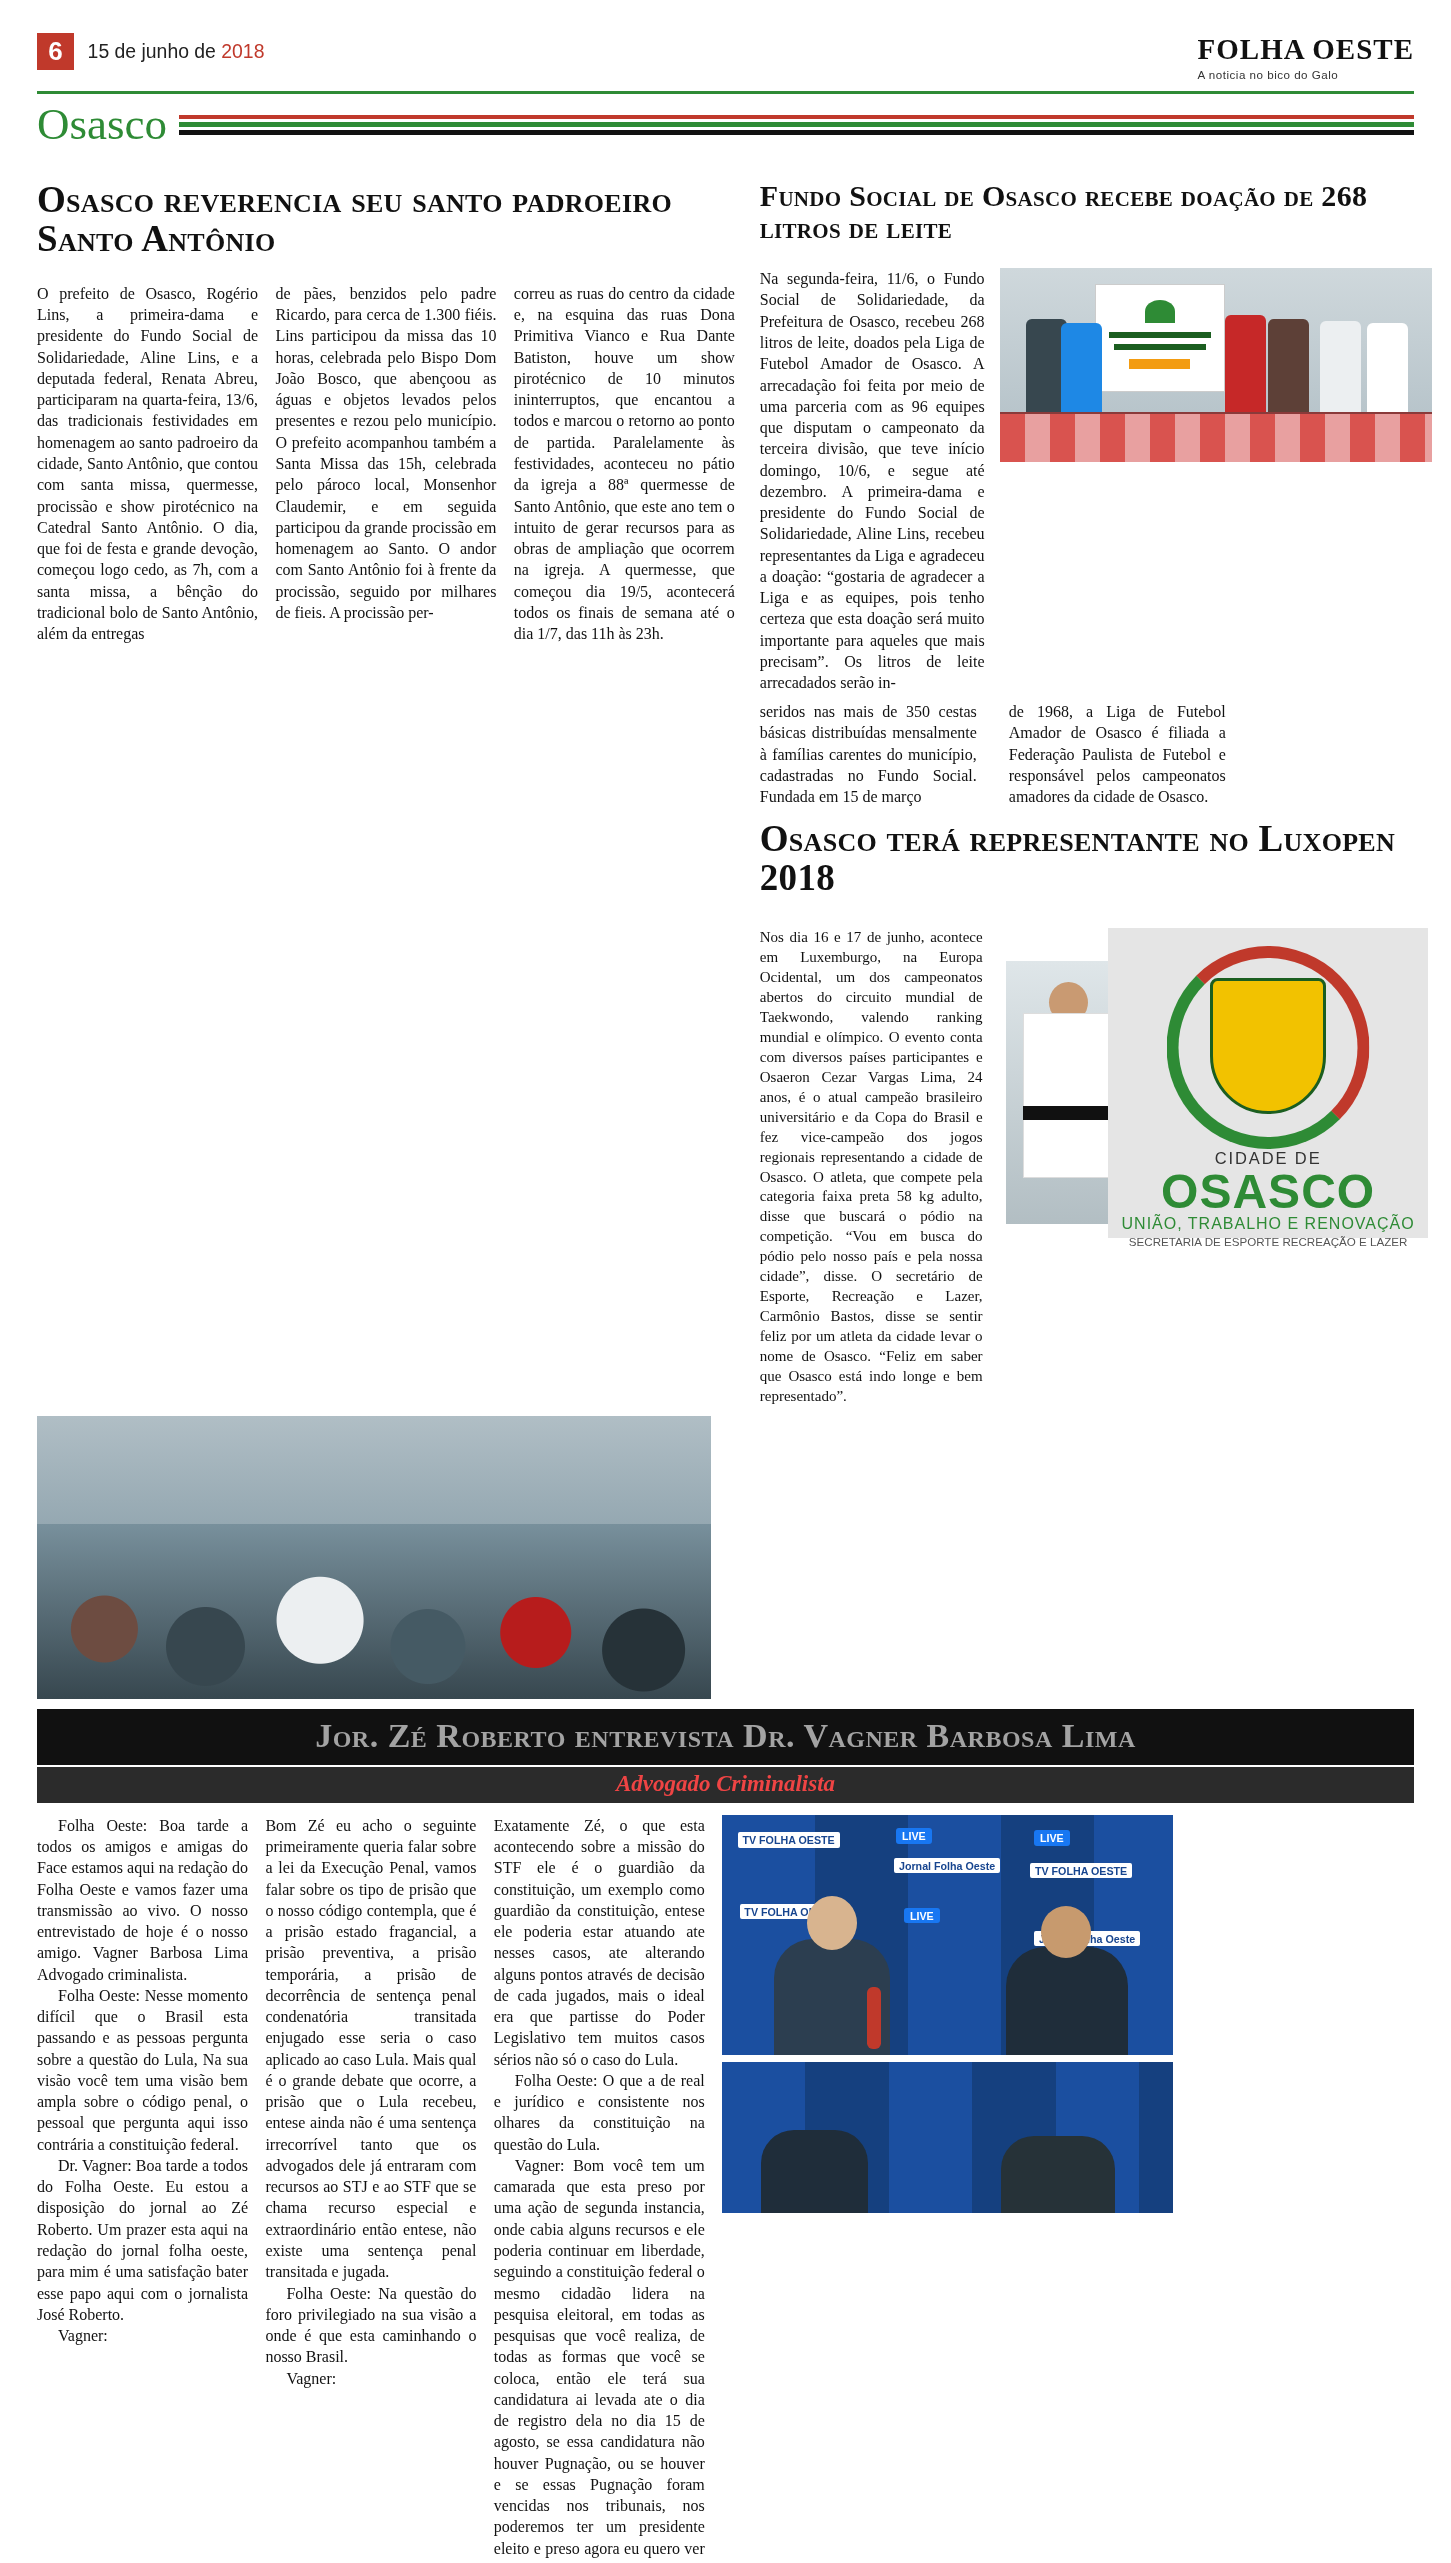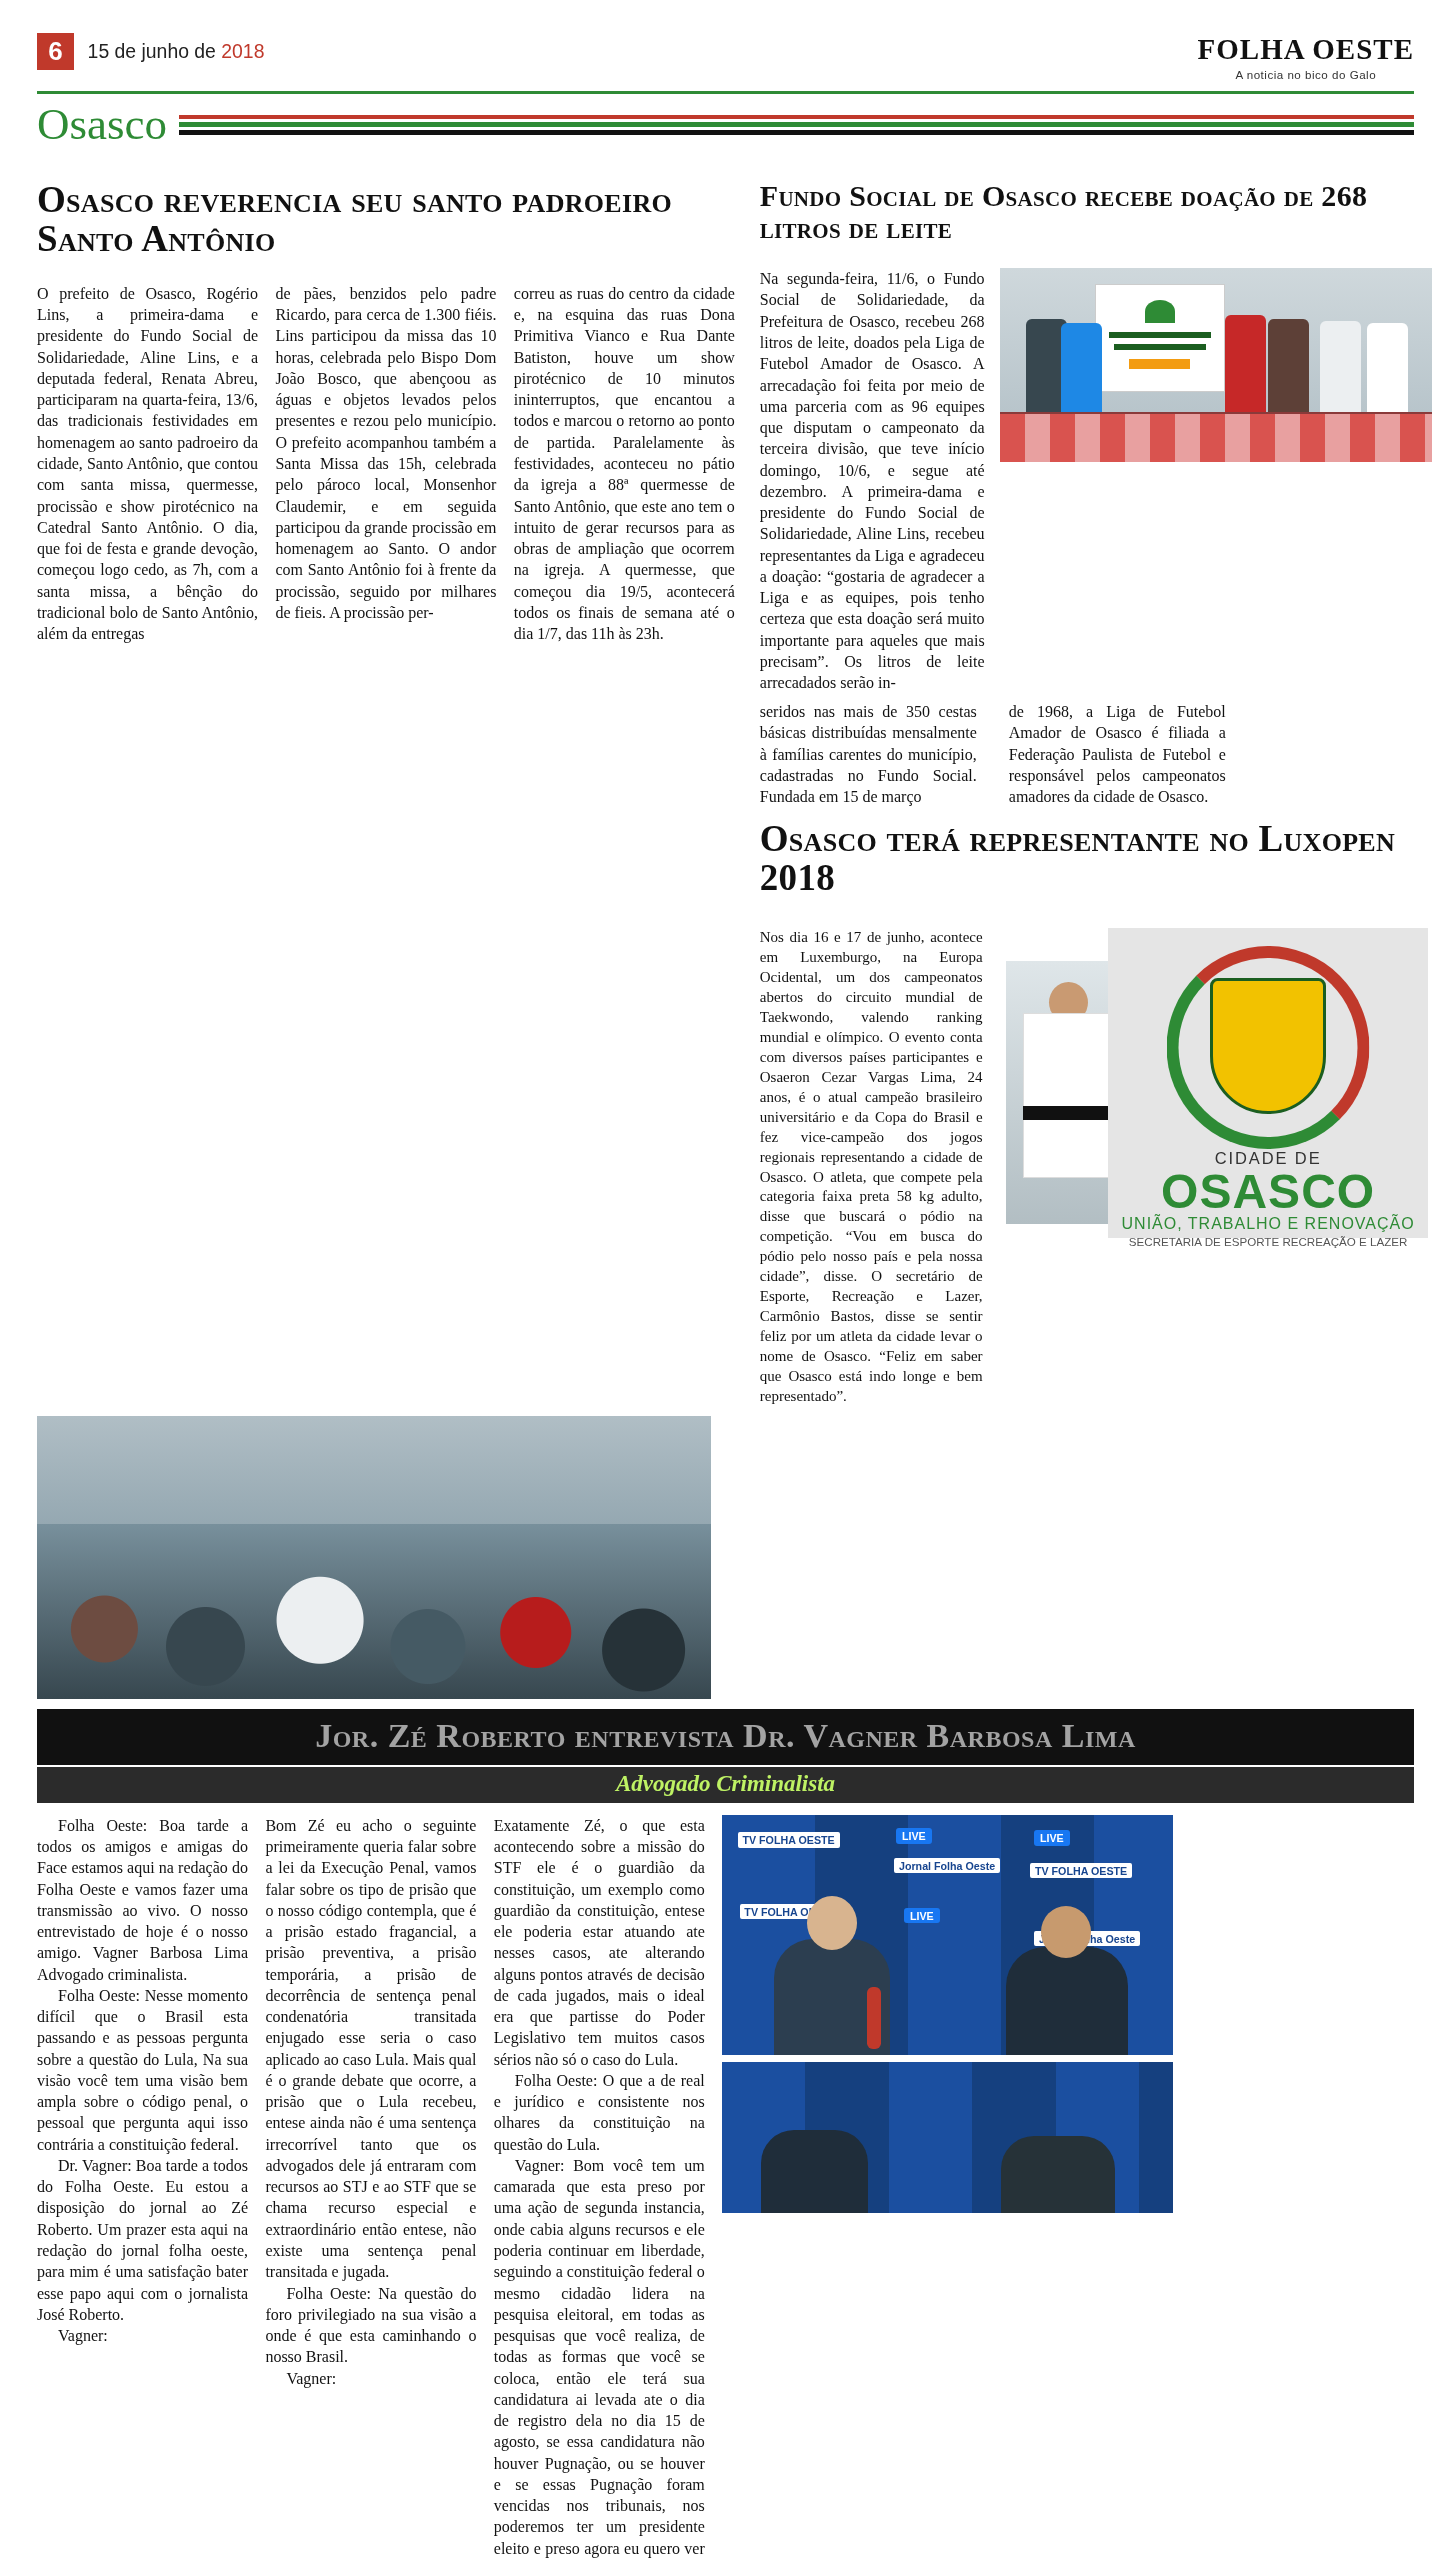--- a/index.html
+++ b/index.html
@@ -16,21 +16,21 @@
   
   .masthead { display:flex; align-items:flex-start; justify-content:space-between; padding-top:33px; }
   .mast-left { display:flex; align-items:center; gap:13.6px; }
   .pagenum {
     background:#c0392b; color:#fff; font-family:"Liberation Sans", sans-serif;
     font-weight:bold; font-size:26px; width:37px; height:37px;
     display:flex; align-items:center; justify-content:center;
   }
   .mast-date { font-family:"Liberation Sans", sans-serif; font-size:19.4px; color:#222; }
   .mast-date .yr { color:#c0392b; }
-  .mast-right { text-align:center; }
+  .mast-right { text-align:left; }
   .brand { font-family:"Liberation Serif", serif; font-weight:bold; font-size:29px; letter-spacing:1px; color:#111; }
   .brand-sub { font-family:"Liberation Sans", sans-serif; font-size:11.6px; color:#333; letter-spacing:0.5px; margin-top:1.9px;}
 
   .rule-green { height:3.9px; background:#2e8b35; margin-top:9.7px; }
 
   
   .section-head { display:flex; align-items:center; gap:11.6px; margin-top:7.7px; }
   .section-title {
     font-family:"Liberation Serif", serif; font-size:45px; color:#2e8b35; font-weight:normal;
     line-height:1;
@@ -108,21 +108,21 @@
   .ph-athlete .belt { position:absolute; left:17.4px; top:145px; width:89px; height:13.6px; background:#111; }
 
   
   .interview-wrap { margin-top:9.7px; }
   .iv-title {
     background:#111; color:#a3a3a3; text-align:center;
     font-family:"Liberation Serif", serif; font-weight:bold; font-size:34px;
     font-variant:small-caps; padding:7.7px 0 9.7px; letter-spacing:0.5px;
   }
   .iv-sub {
-    background:#2b2b2b; color:#bef264; text-align:center;
+    background:#2b2b2b; color:#ef4444; text-align:center;
     font-family:"Liberation Serif", serif; font-style:italic; font-weight:bold;
     font-size:23px; padding:3.9px 0 5.8px; margin-top:2.9px;
   }
   .iv-cols { display:flex; gap:17.4px; margin-top:11.6px; }
   .iv-col { width:211px; }
   .q { font-weight:normal;margin-left:21px; }
   .iv-photos { width:451px; }
   .ph-studio { width:451px; height:240px; background:#17458f; position:relative; overflow:hidden; }
   .ph-studio .banner-grid {
     position:absolute; inset:0;

